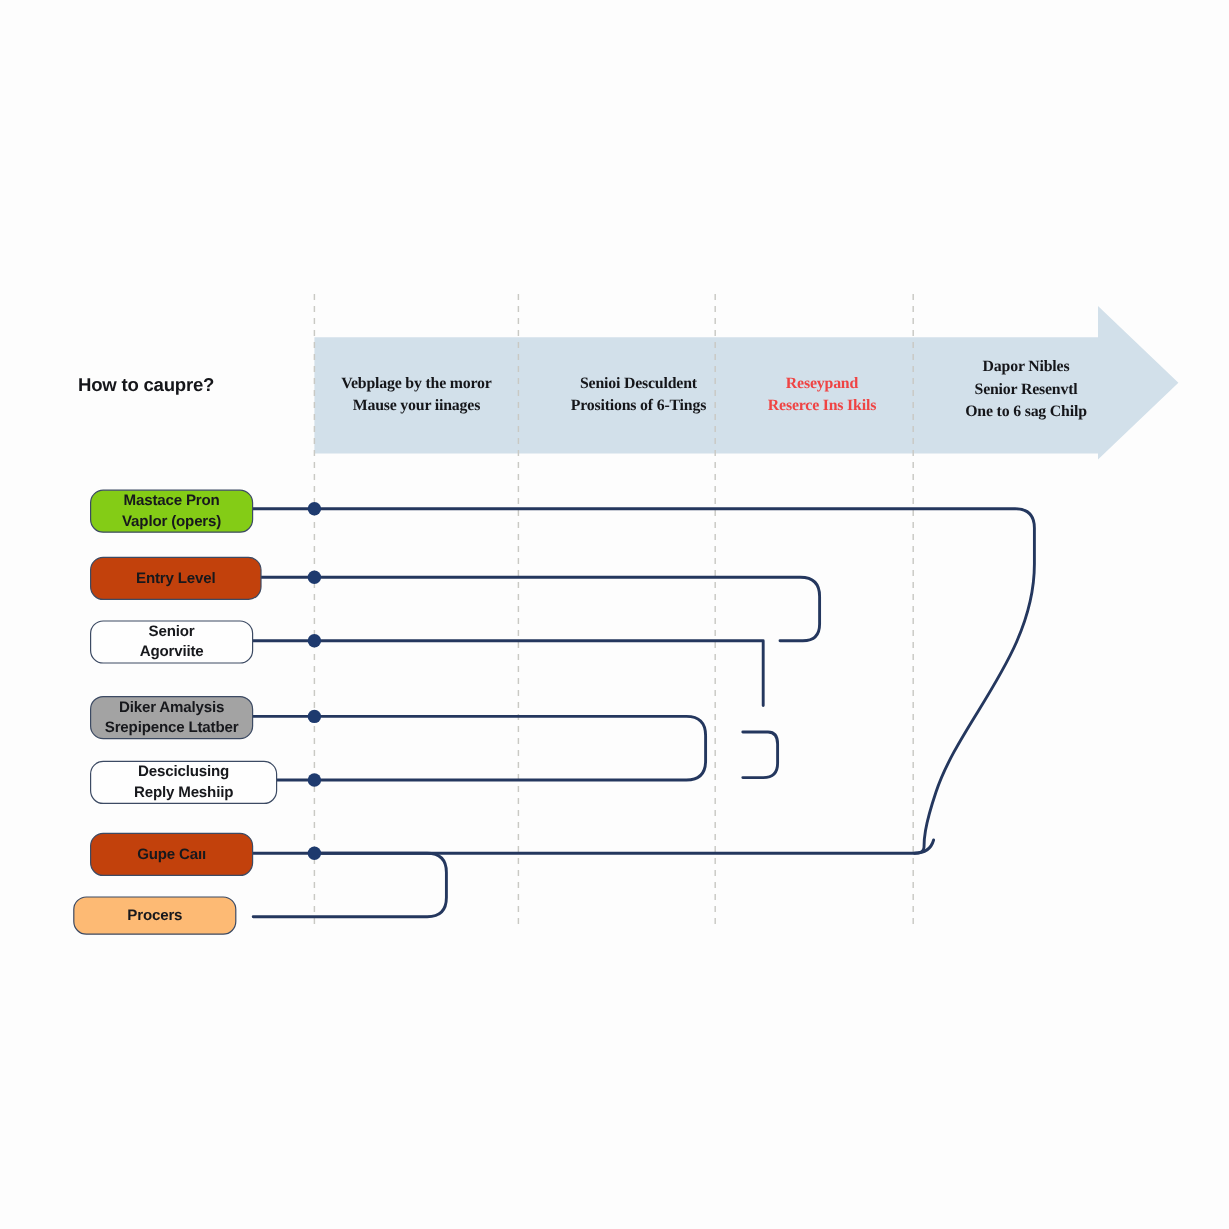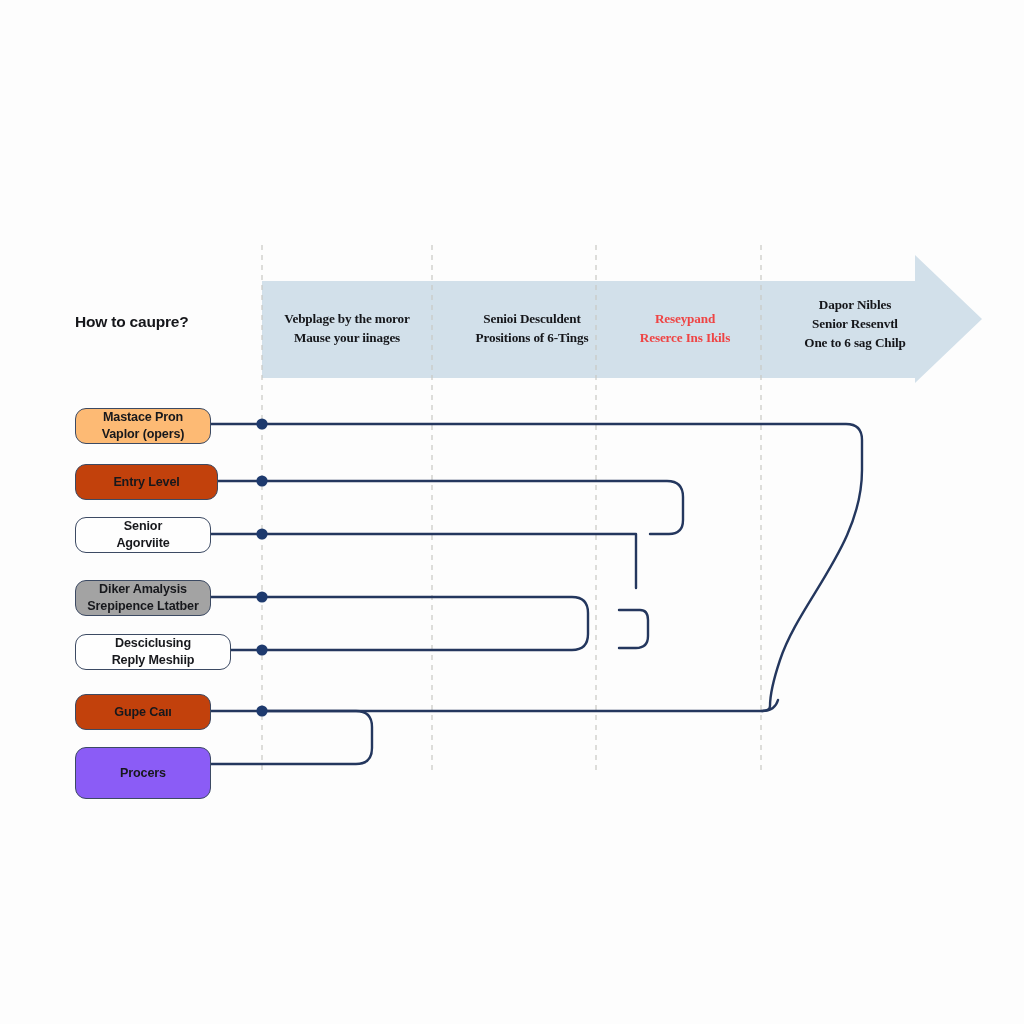--- a/index.html
+++ b/index.html
@@ -32,21 +32,21 @@
     top: 0;
     width: 1024px;
     height: 1024px;
     pointer-events: none;
   }
   .overlay-layer > * { pointer-events: auto; }
 
   
   #page-title {
     position: absolute;
-    left: 75px;
+    left: 65px;
     top: 313px;
     width: 180px;
     font-size: 15.5px;
     font-weight: bold;
     color: #15161a;
     letter-spacing: -0.2px;
     line-height: 1.2;
   }
 
   
@@ -136,21 +136,21 @@
           <div>Reserce Ins Ikils</div>
         </div>
         <div class="phase-label" style="left: 745px; top: 295px; width: 220px; color: rgb(21, 22, 26);">
           <div>Dapor Nibles</div>
           <div>Senior Resenvtl</div>
           <div>One to 6 sag Chilp</div>
         </div>
       </div>
 
     <div id="stage-boxes">
-        <div class="stage-box" style="left: 75px; top: 408px; width: 136px; height: 36px; border-color: rgb(60, 74, 99); background: #fdba74;">
+        <div class="stage-box" style="left: 75px; top: 408px; width: 136px; height: 36px; border-color: rgb(60, 74, 99); background: #84cc16;">
           <div>
             <div>Mastace Pron</div>
             <div>Vaplor (opers)</div>
           </div>
         </div>
         <div class="stage-box" style="left: 75px; top: 464px; width: 143px; height: 36px; border-color: rgb(60, 74, 99); background: #c2410c;">
           <div>
             <div>Entry Level</div>
           </div>
         </div>
@@ -170,21 +170,21 @@
           <div>
             <div>Desciclusing</div>
             <div>Reply Meshiip</div>
           </div>
         </div>
         <div class="stage-box" style="left: 75px; top: 694px; width: 136px; height: 36px; border-color: rgb(60, 74, 99); background: #c2410c;">
           <div>
             <div>Gupe Caıı</div>
           </div>
         </div>
-        <div class="stage-box" style="left: 75px; top: 747px; width: 136px; height: 52px; border-color: rgb(60, 74, 99); background: #8b5cf6;">
+        <div class="stage-box" style="left: 61px; top: 747px; width: 136px; height: 32px; border-color: rgb(60, 74, 99); background: #fdba74;">
           <div>
             <div>Procers</div>
           </div>
         </div>
       </div>
 
   </div>
 </div>
 
 </body></html>

